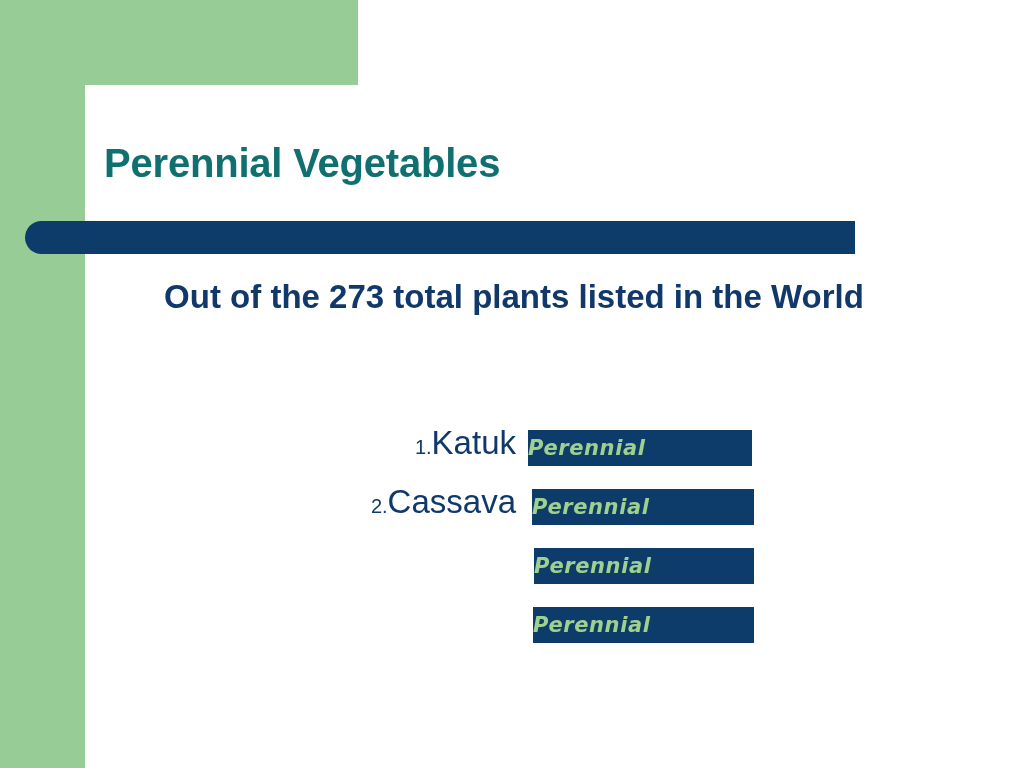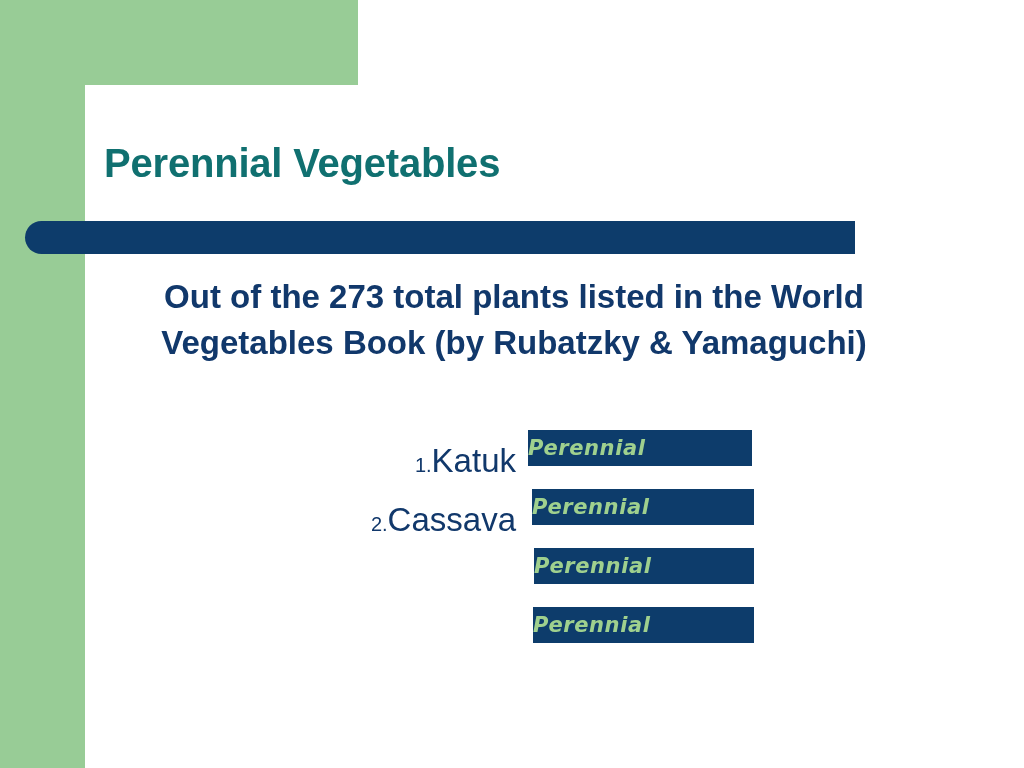--- a/index.html
+++ b/index.html
@@ -89,21 +89,21 @@
     top: 424px;
     width: 540px;
   }
   .list-row {
     position: relative;
     height: 59px;
   }
   .list-label {
     position: absolute;
     left: 0;
-    top: 18px;
+    top: 0;
     width: 266px;
     text-align: right;
     color: #11386b;
     white-space: nowrap;
   }
   .list-num {
     font-size: 20px;
     vertical-align: baseline;
   }
   .list-text {
@@ -137,21 +137,20 @@
 
   <div class="green-strip"></div>
   <div class="green-block"></div>
   <div class="white-panel"></div>
   <div class="blue-bar"></div>
 
   <div class="slide-title">Perennial Vegetables</div>
 
   <div class="body-block">
     <div>Out of the 273 total plants listed in the World</div>
-    <div>Vegetables Book (by Rubatzky &amp; Yamaguchi)</div>
   </div>
 
   <div class="list-area">
 
     <div class="list-row">
       <div class="list-label"><span class="list-num">1.</span><span class="list-text">Katuk</span></div>
       <div class="badge badge-1">
           <span>Perennial</span>
         </div>
     </div>

